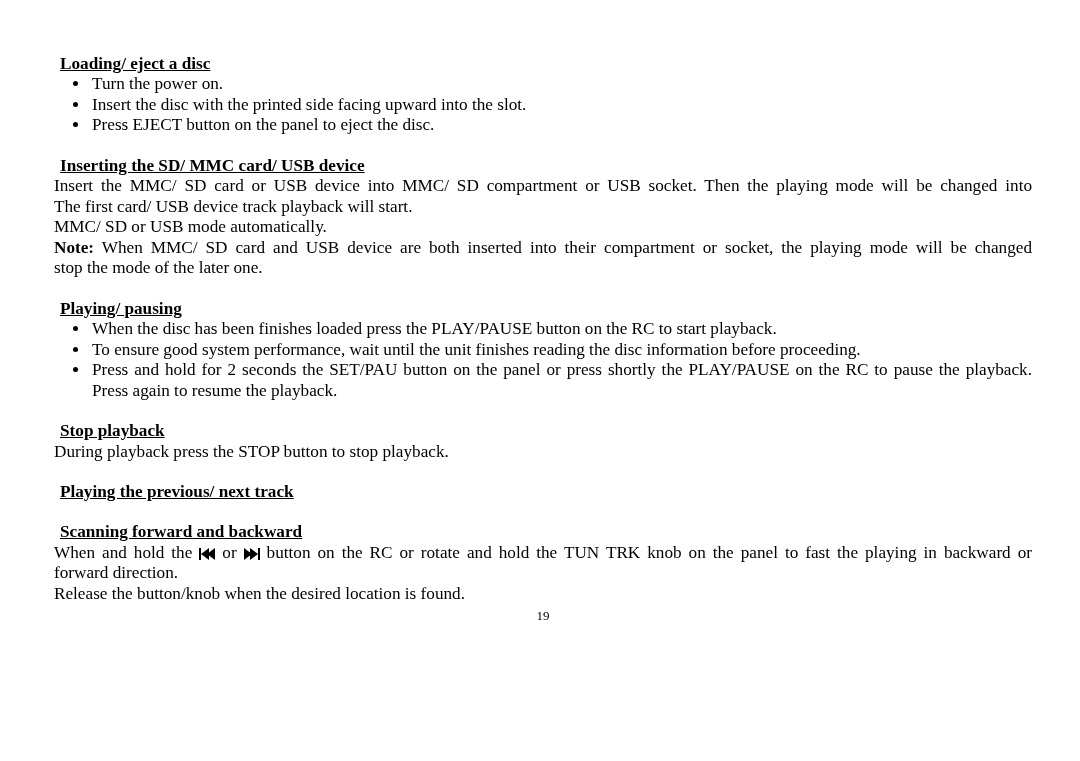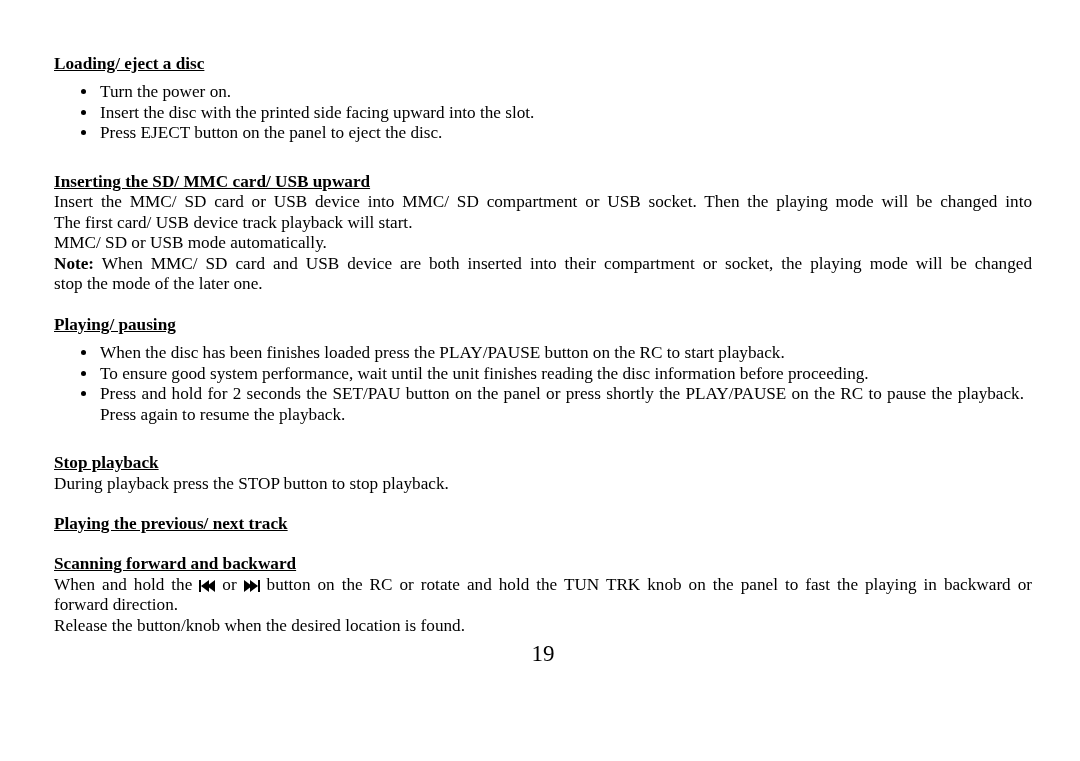--- a/index.html
+++ b/index.html
@@ -19,44 +19,45 @@
     font-size: 17.2px;
     line-height: 1.19;
     color: #000;
     text-align: justify;
     position: relative;
   }
   .heading {
     font-weight: bold;
     text-decoration: underline;
     text-align: left;
+    margin-left: 6px;
   }
   ul {
-    margin: 8px;
+    margin: 0;
     padding: 0 0 0 36px;
     list-style-type: disc;
     text-align: justify;
   }
   li {
     padding-left: 2px;
     text-align: justify;
   }
   .para {
     text-align: justify;
   }
   .left {
     text-align: left;
   }
   .gap {
     height: 20px;
   }
   .pagenum {
     text-align: center;
     margin-top: 4px;
-    font-size: 23px;
+    font-size: 13px;
   }
   .icon {
     display: inline-block;
     vertical-align: -2px;
     width: 16px;
     height: 12px;
   }
   .line-justify {
     text-align-last: justify;
   }
@@ -68,21 +69,21 @@
 
   <div class="heading">Loading/ eject a disc</div>
   <ul>
     <li class="left">Turn the power on.</li>
     <li class="left">Insert the disc with the printed side facing upward into the slot.</li>
     <li class="left">Press EJECT button on the panel to eject the disc.</li>
   </ul>
 
   <div class="gap"></div>
 
-  <div class="heading">Inserting the SD/ MMC card/ USB upward</div>
+  <div class="heading">Inserting the SD/ MMC card/ USB device</div>
   <div class="para line-justify">Insert the MMC/ SD card or USB device into MMC/ SD compartment or USB socket. Then the playing mode will be changed into</div>
   <div class="left">The first card/ USB device track playback will start.</div>
   <div class="left">MMC/ SD or USB mode automatically.</div>
   <div class="para line-justify"><b>Note:</b><span> When MMC/ SD card and USB device are both inserted into their compartment or socket, the playing mode will be changed</span></div>
   <div class="left">stop the mode of the later one.</div>
 
   <div class="gap"></div>
 
   <div class="heading">Playing/ pausing</div>
   <ul>

